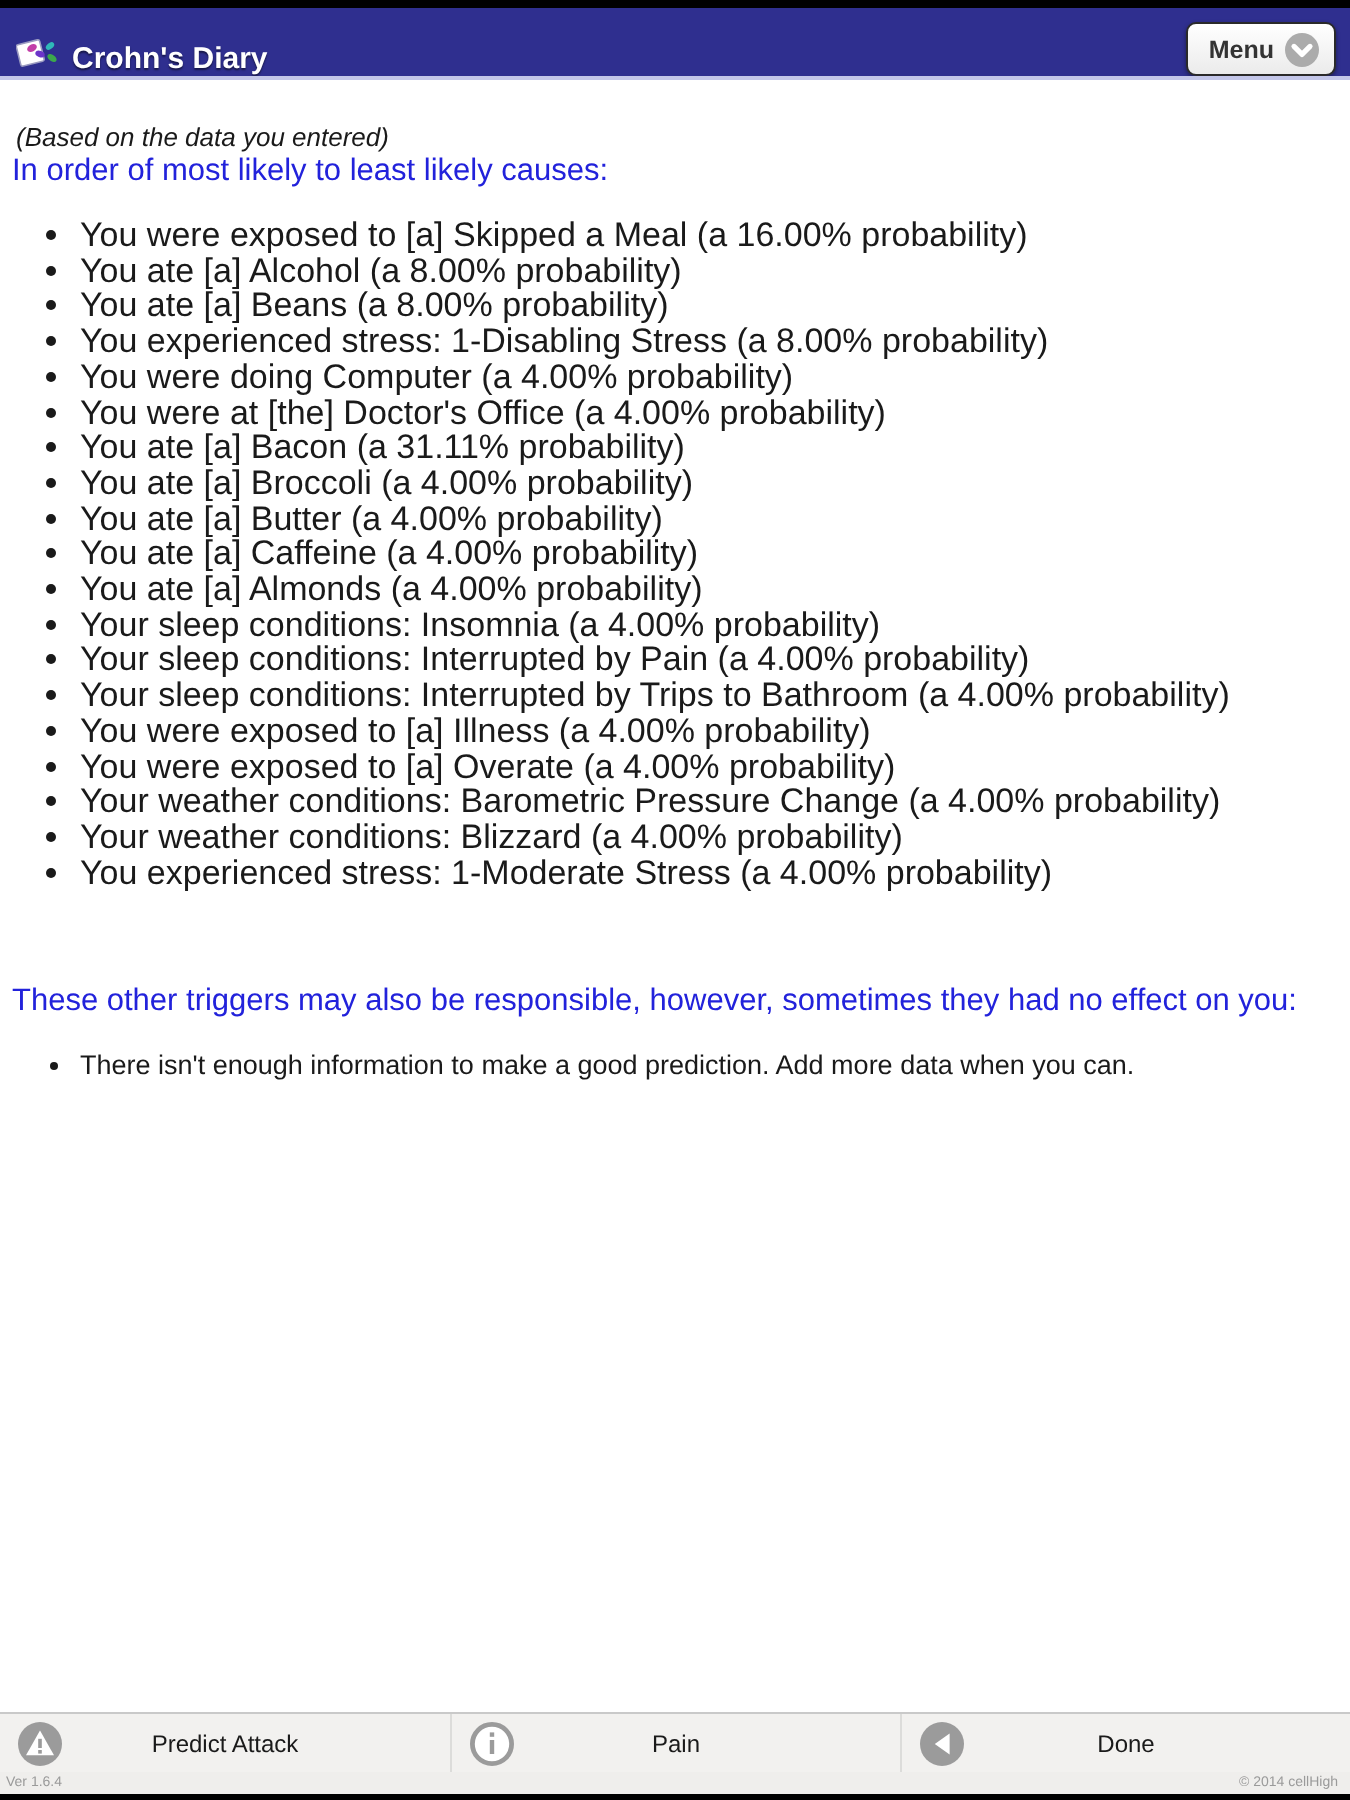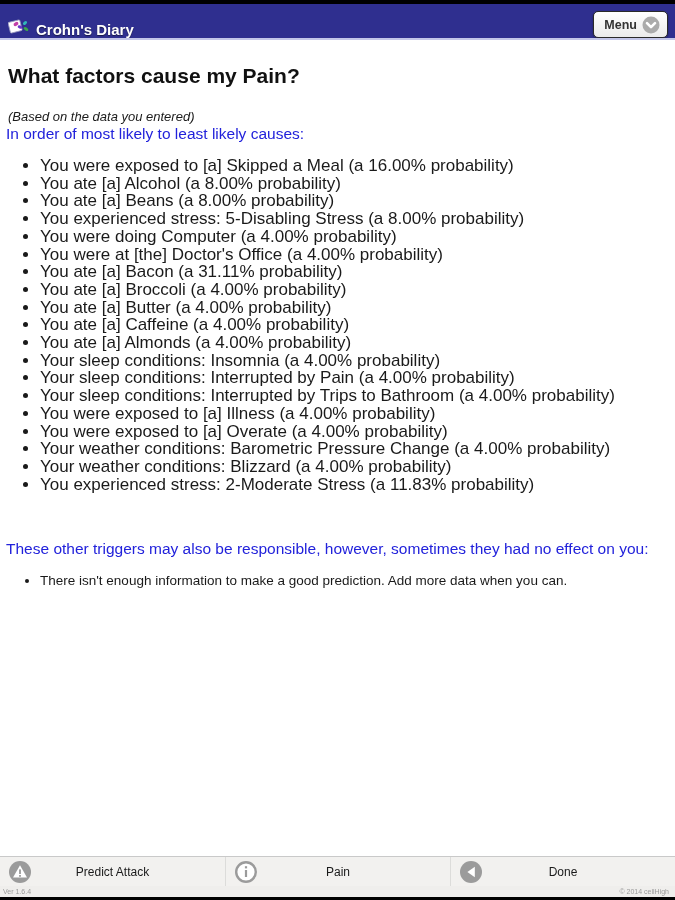--- a/index.html
+++ b/index.html
@@ -110,43 +110,42 @@
     <span class="menu-label">Menu</span>
     <svg class="menu-chevron" viewBox="0 0 18 18">
       <circle cx="9" cy="9" r="8.5" fill="#ABABAB"></circle>
       <path d="M5 7.2 L9 11.2 L13 7.2" fill="none" stroke="#ffffff" stroke-width="2.6" stroke-linecap="round" stroke-linejoin="round"></path>
     </svg>
   </button>
 </header>
 <div class="header-glow"></div>
 
 <main class="content">
-  <h1 class="page-title">What factors cause my Pain?</h1>
   <p class="subtitle">(Based on the data you entered)</p>
   <p class="accent-heading">In order of most likely to least likely causes:</p>
   <ul class="causes-list">
       <li>You were exposed to [a] Skipped a Meal (a 16.00% probability)</li>
       <li>You ate [a] Alcohol (a 8.00% probability)</li>
       <li>You ate [a] Beans (a 8.00% probability)</li>
-      <li>You experienced stress: 5-Disabling Stress (a 8.00% probability)</li>
+      <li>You experienced stress: 1-Disabling Stress (a 8.00% probability)</li>
       <li>You were doing Computer (a 4.00% probability)</li>
       <li>You were at [the] Doctor's Office (a 4.00% probability)</li>
       <li>You ate [a] Bacon (a 31.11% probability)</li>
       <li>You ate [a] Broccoli (a 4.00% probability)</li>
       <li>You ate [a] Butter (a 4.00% probability)</li>
       <li>You ate [a] Caffeine (a 4.00% probability)</li>
       <li>You ate [a] Almonds (a 4.00% probability)</li>
       <li>Your sleep conditions: Insomnia (a 4.00% probability)</li>
       <li>Your sleep conditions: Interrupted by Pain (a 4.00% probability)</li>
       <li>Your sleep conditions: Interrupted by Trips to Bathroom (a 4.00% probability)</li>
       <li>You were exposed to [a] Illness (a 4.00% probability)</li>
       <li>You were exposed to [a] Overate (a 4.00% probability)</li>
       <li>Your weather conditions: Barometric Pressure Change (a 4.00% probability)</li>
       <li>Your weather conditions: Blizzard (a 4.00% probability)</li>
-      <li>You experienced stress: 2-Moderate Stress (a 11.83% probability)</li>
+      <li>You experienced stress: 1-Moderate Stress (a 4.00% probability)</li>
     </ul>
   <p class="accent-heading secondary-heading">These other triggers may also be responsible, however, sometimes they had no effect on you:</p>
   <ul class="other-list">
       <li>There isn't enough information to make a good prediction. Add more data when you can.</li>
     </ul>
 </main>
 
 <nav class="toolbar" style="background: rgb(242, 241, 239);">
   <div class="toolbar-button">
     <svg class="toolbar-icon" viewBox="0 0 24 24">

